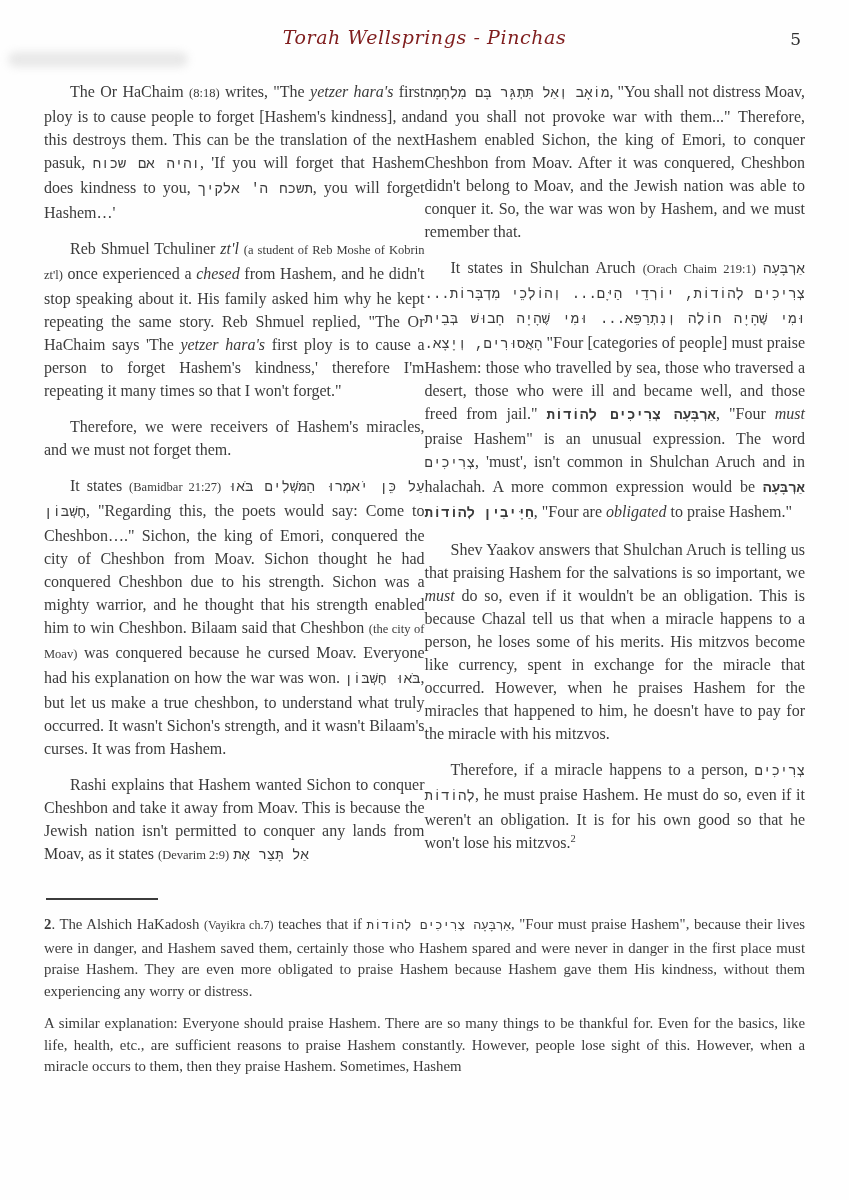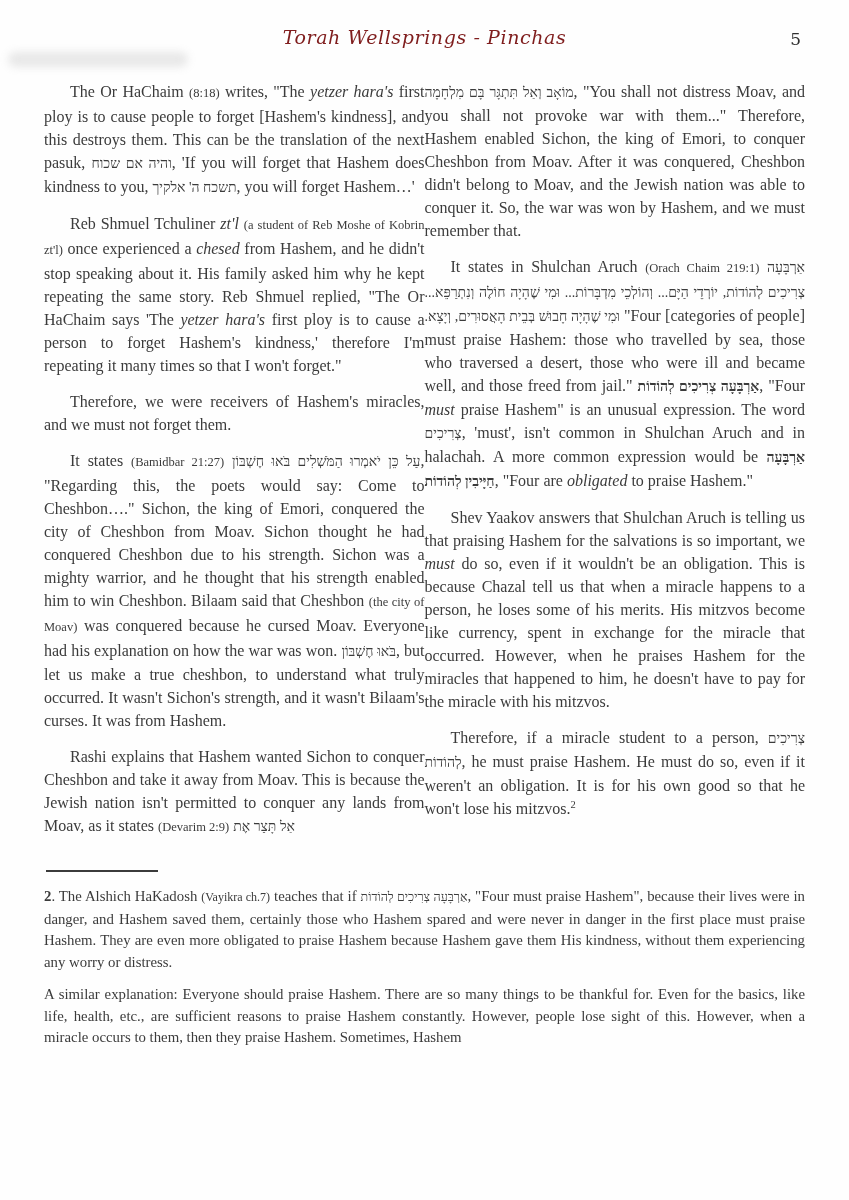--- a/index.html
+++ b/index.html
@@ -34,21 +34,21 @@
     position:absolute;left:8px;top:52px;width:180px;height:15px;
     background:#9a9a9a;opacity:.22;border-radius:8px;filter:blur(4px);
   }
   
   .columns{display:flex;}
   .col{flex:1;text-align:justify;font-size:16px;line-height:23px;}
   .para{margin:0 0 13px 0;text-indent:26px;}
   .para.no-indent{text-indent:0;}
   .seg-i{font-style:italic;}
   .seg-cite{font-size:12.5px;}
-  .seg-he,.seg-heb{font-family:Liberation Serif, serif;font-size:14px;}
+  .seg-he,.seg-heb{font-family:Liberation Mono, monospace;font-size:14px;}
   .seg-heb{font-weight:700;}
   .seg-b{font-weight:700;}
   .seg-sup{vertical-align:super;font-size:10.5px;line-height:0;}
   
   .fnote{margin-top:18px;}
   .fnote-rule{width:112px;border-top:2px solid #3b3b3b;margin:0 0 14px 2px;}
   .fnote .para{
     text-indent:0;
     font-size:14.8px;line-height:21.5px;
     margin-bottom:11px;
@@ -74,21 +74,21 @@
         <p class="para"><span class="seg-n">The Or HaChaim </span><span class="seg-cite">(8:18)</span><span class="seg-n"> writes, "The </span><span class="seg-i">yetzer hara's</span><span class="seg-n"> first ploy is to cause people to forget [Hashem's kindness], and this destroys them. This can be the translation of the next pasuk, </span><span class="seg-he" dir="rtl">והיה אם שכוח</span><span class="seg-n">, 'If you will forget that Hashem does kindness to you, </span><span class="seg-he" dir="rtl">תשכח ה' אלקיך</span><span class="seg-n">, you will forget Hashem…'</span></p>
         <p class="para"><span class="seg-n">Reb Shmuel Tchuliner </span><span class="seg-i">zt'l</span><span class="seg-n"> </span><span class="seg-cite">(a student of Reb Moshe of Kobrin zt'l)</span><span class="seg-n"> once experienced a </span><span class="seg-i">chesed</span><span class="seg-n"> from Hashem, and he didn't stop speaking about it. His family asked him why he kept repeating the same story. Reb Shmuel replied, "The Or HaChaim says 'The </span><span class="seg-i">yetzer hara's</span><span class="seg-n"> first ploy is to cause a person to forget Hashem's kindness,' therefore I'm repeating it many times so that I won't forget."</span></p>
         <p class="para"><span class="seg-n">Therefore, we were receivers of Hashem's miracles, and we must not forget them.</span></p>
         <p class="para"><span class="seg-n">It states </span><span class="seg-cite">(Bamidbar 21:27)</span><span class="seg-n"> </span><span class="seg-he" dir="rtl">עַל כֵּן יֹאמְרוּ הַמֹּשְׁלִים בֹּאוּ חֶשְׁבּוֹן</span><span class="seg-n">, "Regarding this, the poets would say: Come to Cheshbon…." Sichon, the king of Emori, conquered the city of Cheshbon from Moav. Sichon thought he had conquered Cheshbon due to his strength. Sichon was a mighty warrior, and he thought that his strength enabled him to win Cheshbon. Bilaam said that Cheshbon </span><span class="seg-cite">(the city of Moav)</span><span class="seg-n"> was conquered because he cursed Moav. Everyone had his explanation on how the war was won. </span><span class="seg-he" dir="rtl">בֹּאוּ חֶשְׁבּוֹן</span><span class="seg-n">, but let us make a true cheshbon, to understand what truly occurred. It wasn't Sichon's strength, and it wasn't Bilaam's curses. It was from Hashem.</span></p>
         <p class="para"><span class="seg-n">Rashi explains that Hashem wanted Sichon to conquer Cheshbon and take it away from Moav. This is because the Jewish nation isn't permitted to conquer any lands from Moav, as it states </span><span class="seg-cite">(Devarim 2:9)</span><span class="seg-n"> </span><span class="seg-he" dir="rtl">אַל תָּצַר אֶת</span></p>
       </section>
     <section class="col">
         <p class="para no-indent"><span class="seg-he" dir="rtl">מוֹאָב וְאַל תִּתְגָּר בָּם מִלְחָמָה</span><span class="seg-n">, "You shall not distress Moav, and you shall not provoke war with them..." Therefore, Hashem enabled Sichon, the king of Emori, to conquer Cheshbon from Moav. After it was conquered, Cheshbon didn't belong to Moav, and the Jewish nation was able to conquer it. So, the war was won by Hashem, and we must remember that.</span></p>
         <p class="para"><span class="seg-n">It states in Shulchan Aruch </span><span class="seg-cite">(Orach Chaim 219:1)</span><span class="seg-n"> </span><span class="seg-he" dir="rtl">אַרְבָּעָה צְרִיכִים לְהוֹדוֹת, יוֹרְדֵי הַיָּם... וְהוֹלְכֵי מִדְבָּרוֹת... וּמִי שֶׁהָיָה חוֹלֶה וְנִתְרַפֵּא... וּמִי שֶׁהָיָה חָבוּשׁ בְּבֵית הָאֲסוּרִים, וְיָצָא.</span><span class="seg-n"> "Four [categories of people] must praise Hashem: those who travelled by sea, those who traversed a desert, those who were ill and became well, and those freed from jail." </span><span class="seg-heb" dir="rtl">אַרְבָּעָה צְרִיכִים לְהוֹדוֹת</span><span class="seg-n">, "Four </span><span class="seg-i">must</span><span class="seg-n"> praise Hashem" is an unusual expression. The word </span><span class="seg-he" dir="rtl">צְרִיכִים</span><span class="seg-n">, 'must', isn't common in Shulchan Aruch and in halachah. A more common expression would be </span><span class="seg-heb" dir="rtl">אַרְבָּעָה חַיָּיבִין לְהוֹדוֹת</span><span class="seg-n">, "Four are </span><span class="seg-i">obligated</span><span class="seg-n"> to praise Hashem."</span></p>
         <p class="para"><span class="seg-n">Shev Yaakov answers that Shulchan Aruch is telling us that praising Hashem for the salvations is so important, we </span><span class="seg-i">must</span><span class="seg-n"> do so, even if it wouldn't be an obligation. This is because Chazal tell us that when a miracle happens to a person, he loses some of his merits. His mitzvos become like currency, spent in exchange for the miracle that occurred. However, when he praises Hashem for the miracles that happened to him, he doesn't have to pay for the miracle with his mitzvos.</span></p>
-        <p class="para"><span class="seg-n">Therefore, if a miracle student to a person, </span><span class="seg-he" dir="rtl">צְרִיכִים לְהוֹדוֹת</span><span class="seg-n">, he must praise Hashem. He must do so, even if it weren't an obligation. It is for his own good so that he won't lose his mitzvos.</span><span class="seg-sup">2</span></p>
+        <p class="para"><span class="seg-n">Therefore, if a miracle happens to a person, </span><span class="seg-he" dir="rtl">צְרִיכִים לְהוֹדוֹת</span><span class="seg-n">, he must praise Hashem. He must do so, even if it weren't an obligation. It is for his own good so that he won't lose his mitzvos.</span><span class="seg-sup">2</span></p>
       </section>
   </div>
 
   <div class="fnote">
     <div class="fnote-rule"></div>
     <div class="fnote-body">
         <p class="para no-indent"><span class="seg-b">2</span><span class="seg-n">. The Alshich HaKadosh </span><span class="seg-cite">(Vayikra ch.7)</span><span class="seg-n"> teaches that if </span><span class="seg-he" dir="rtl">אַרְבָּעָה צְרִיכִים לְהוֹדוֹת</span><span class="seg-n">, "Four must praise Hashem", because their lives were in danger, and Hashem saved them, certainly those who Hashem spared and were never in danger in the first place must praise Hashem. They are even more obligated to praise Hashem because Hashem gave them His kindness, without them experiencing any worry or distress.</span></p>
         <p class="para no-indent"><span class="seg-n">A similar explanation: Everyone should praise Hashem. There are so many things to be thankful for. Even for the basics, like life, health, etc., are sufficient reasons to praise Hashem constantly. However, people lose sight of this. However, when a miracle occurs to them, then they praise Hashem. Sometimes, Hashem</span></p>
       </div>
   </div>

